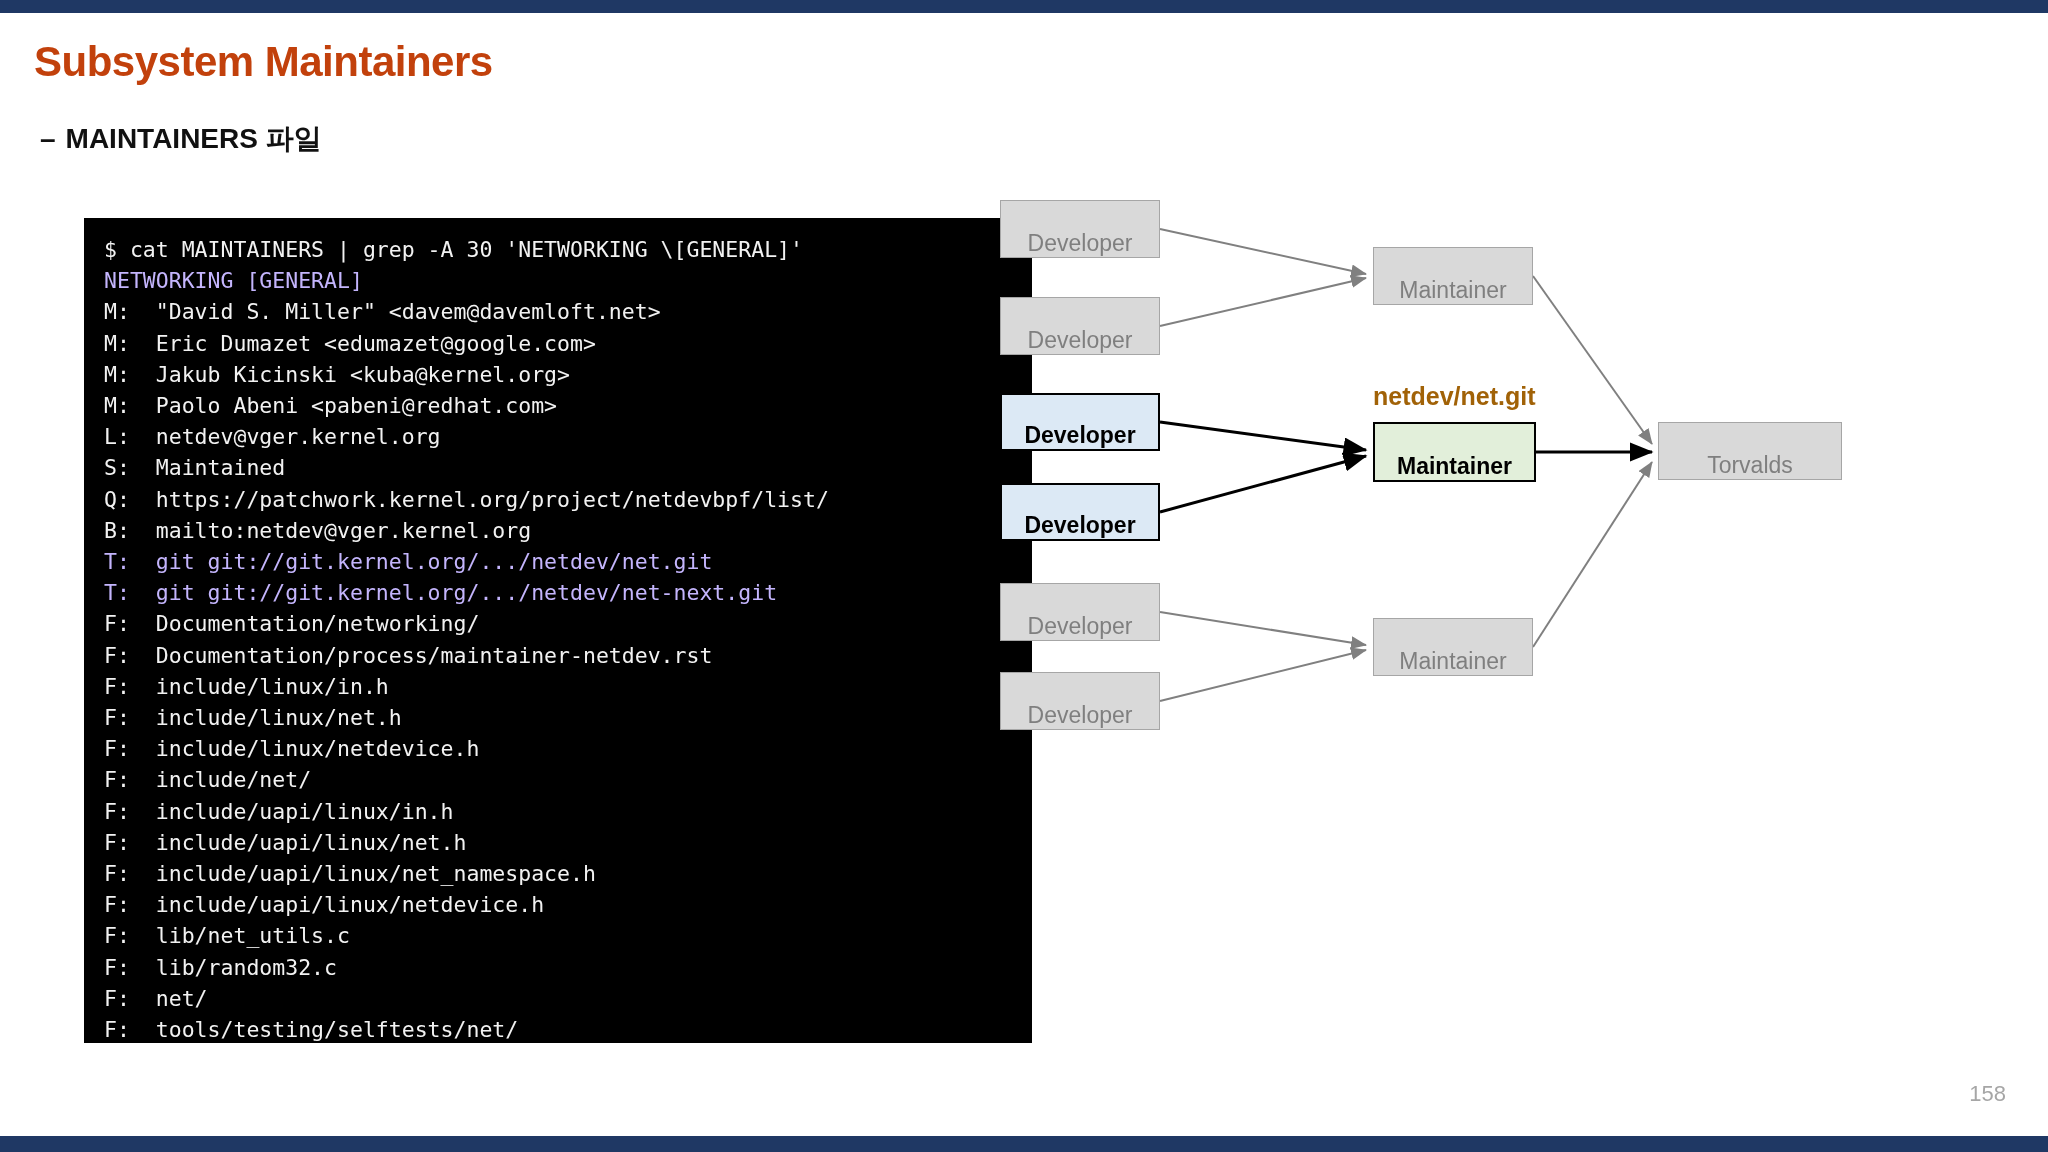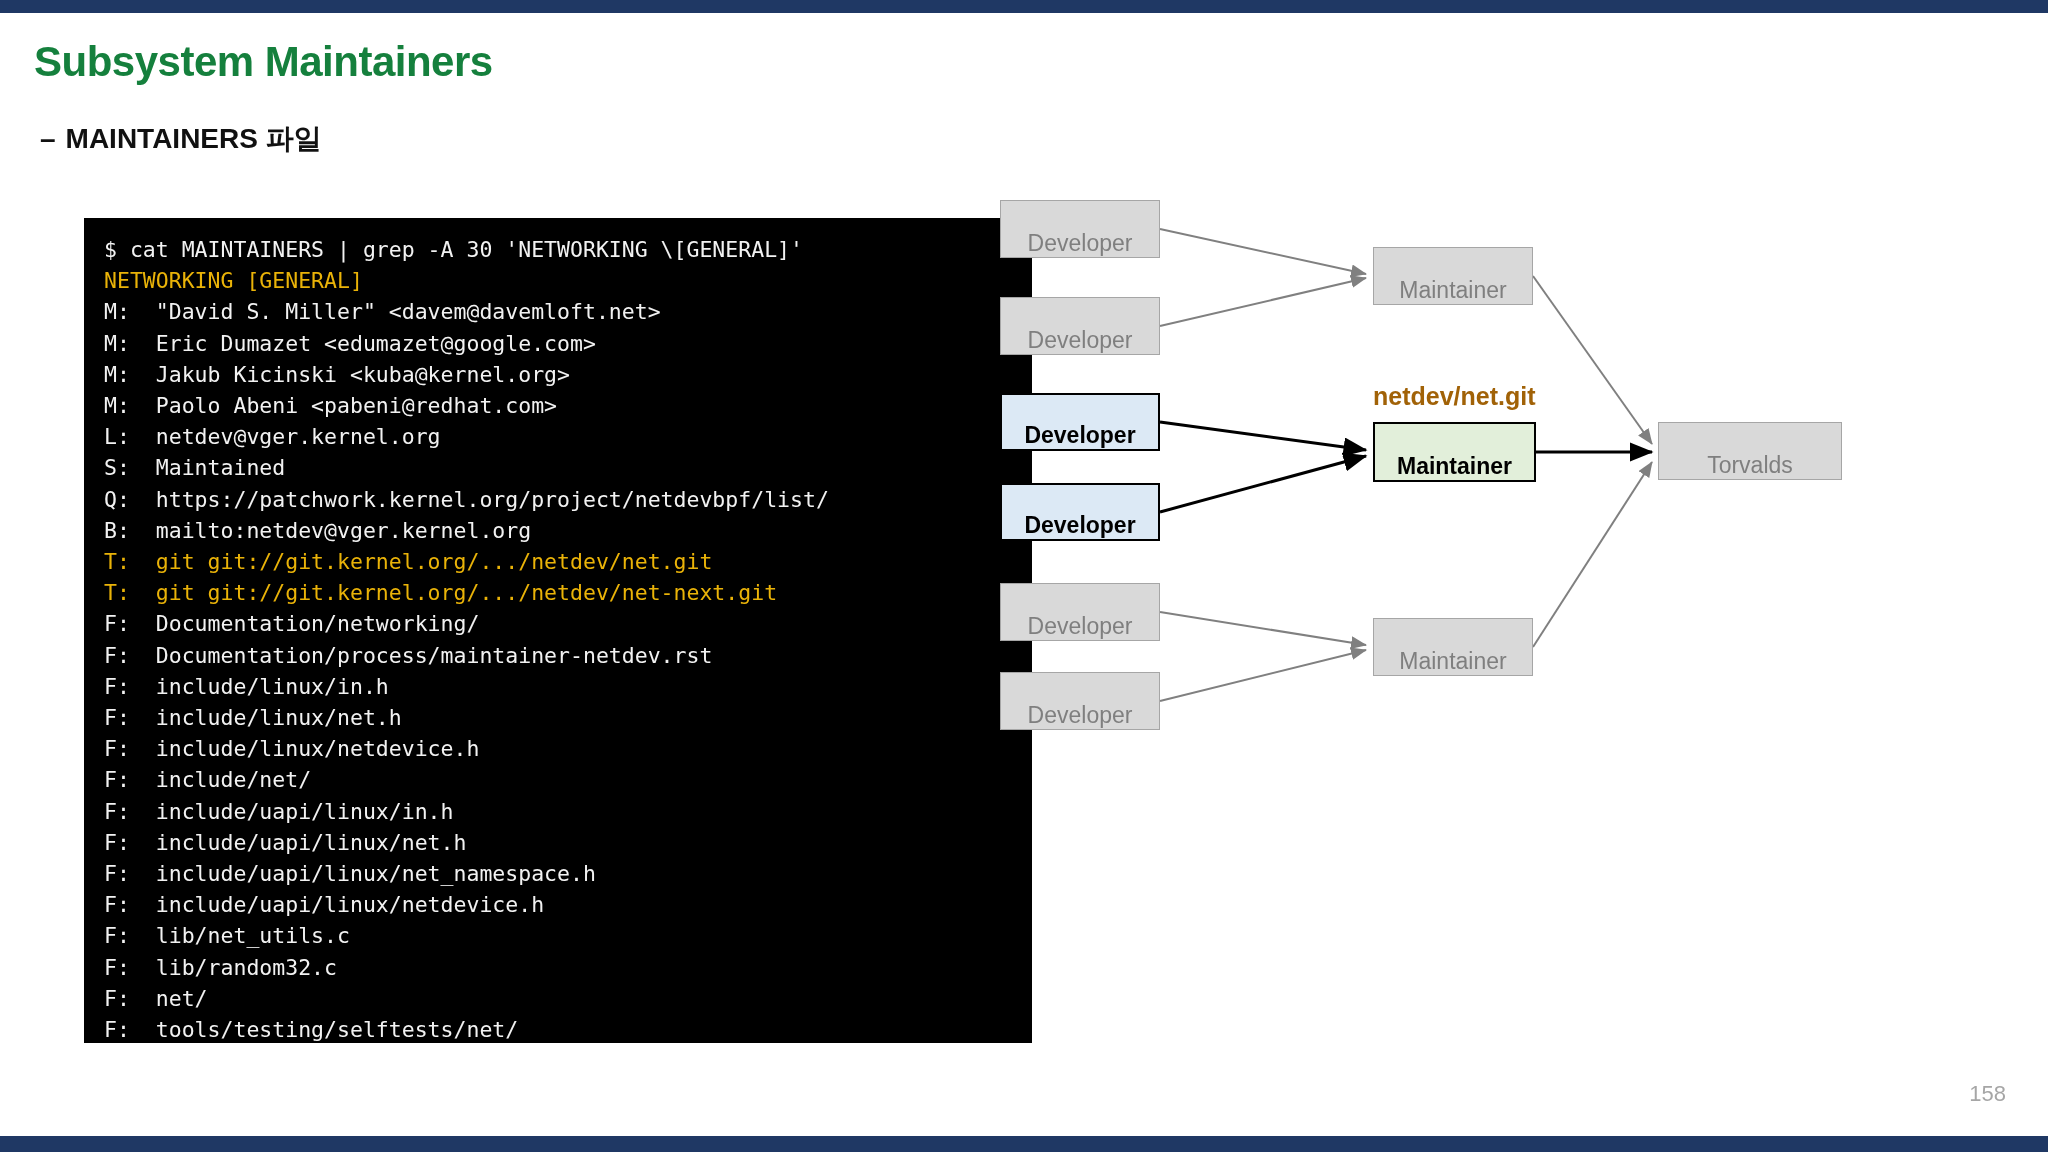--- a/index.html
+++ b/index.html
@@ -32,21 +32,21 @@
     width: 2048px;
     height: 16px;
     background: #1F3864;
   }
   .slide-title {
     position: absolute;
     left: 34px;
     top: 38px;
     font-size: 42px;
     font-weight: bold;
-    color: #15803d;
+    color: #c2410c;
     letter-spacing: -0.5px;
     white-space: nowrap;
   }
   .slide-subtitle {
     position: absolute;
     left: 40px;
     top: 120px;
     font-size: 28px;
     font-weight: bold;
     color: #111111;
@@ -71,21 +71,21 @@
   }
   #terminal-lines {
     font-family: "DejaVu Sans Mono", "Liberation Mono", monospace;
     font-size: 21.5px;
     line-height: 31.2px;
     color: #f2f2f2;
     padding-left: 20px;
     white-space: pre;
   }
   .tline { white-space: pre; }
-  .tline.red { color: #eab308; }
+  .tline.red { color: #c4b5fd; }
 
   
   #diagram {
     position: absolute;
     left: 1000px;
     top: 200px;
     width: 1020px;
     height: 760px;
   }
   #diagram svg {

